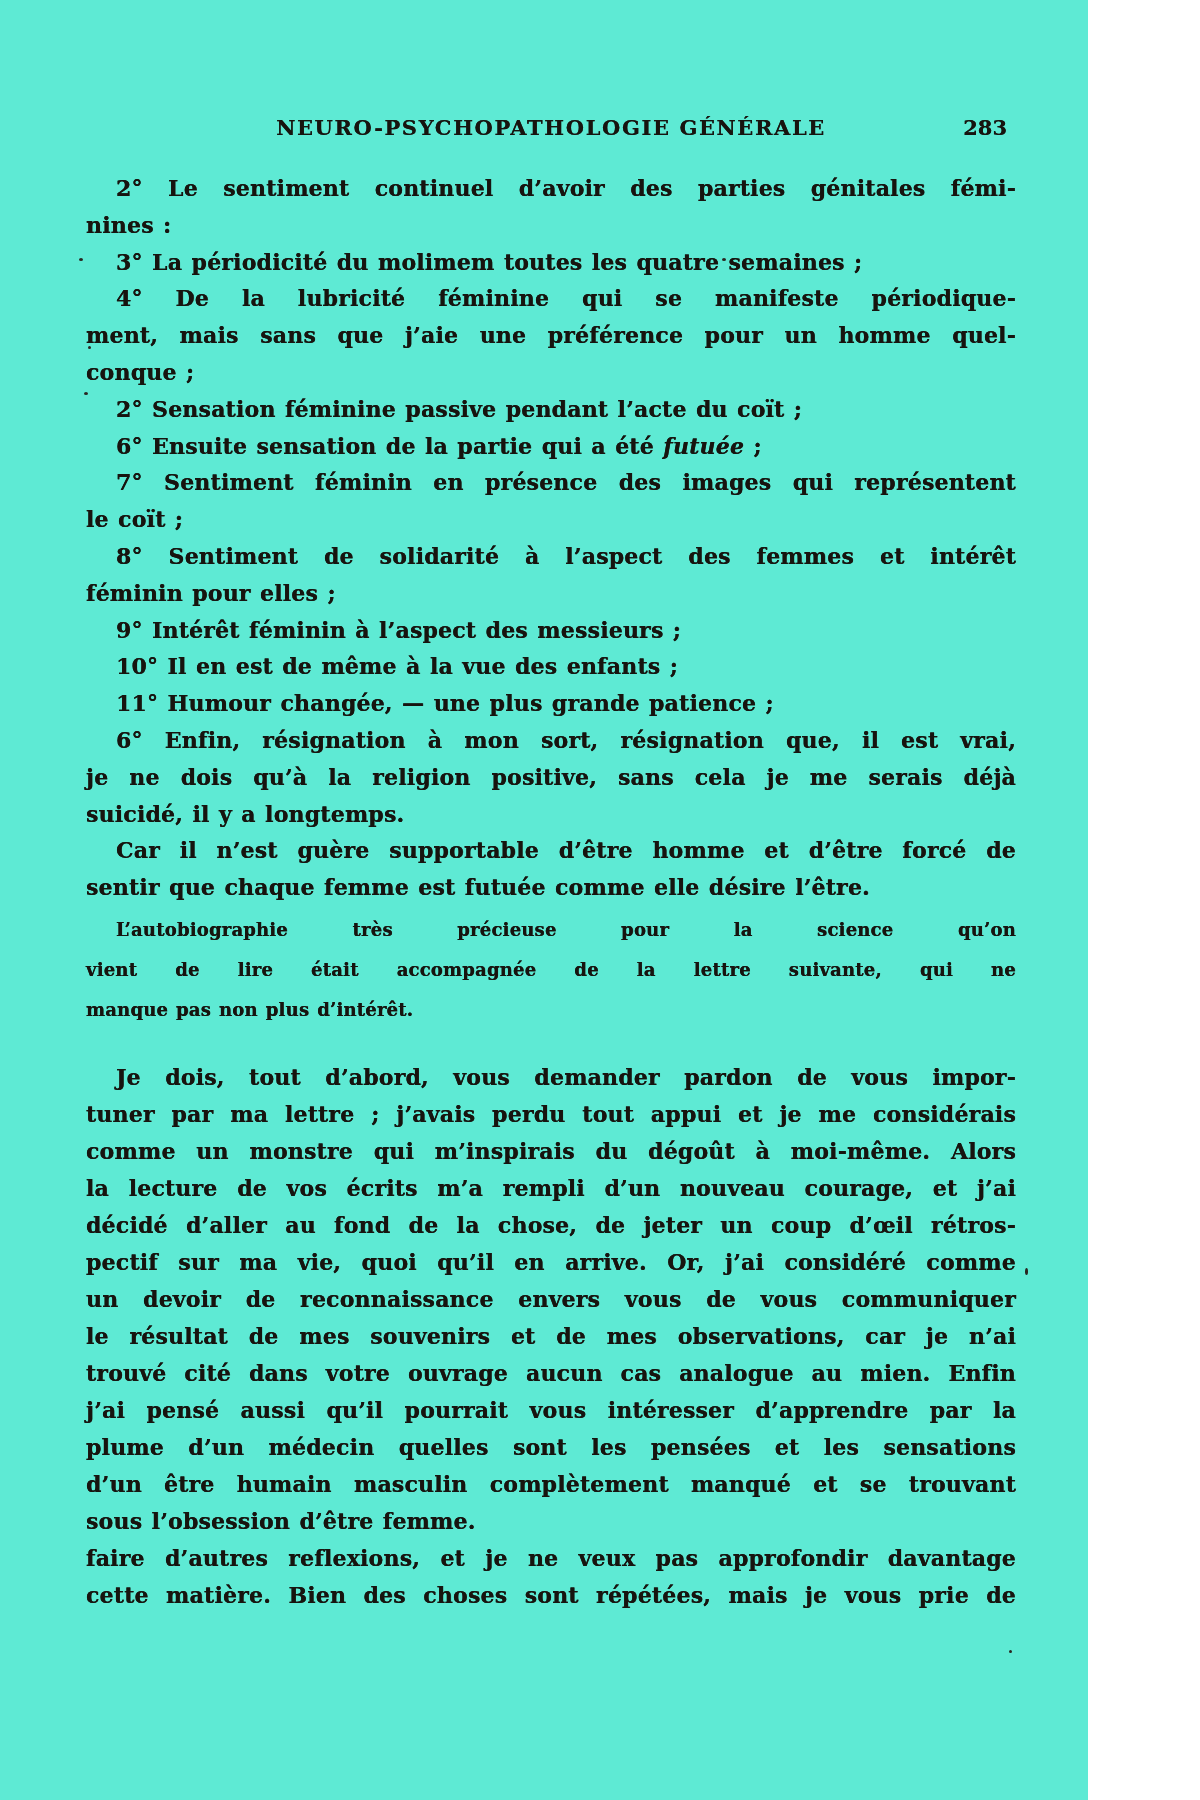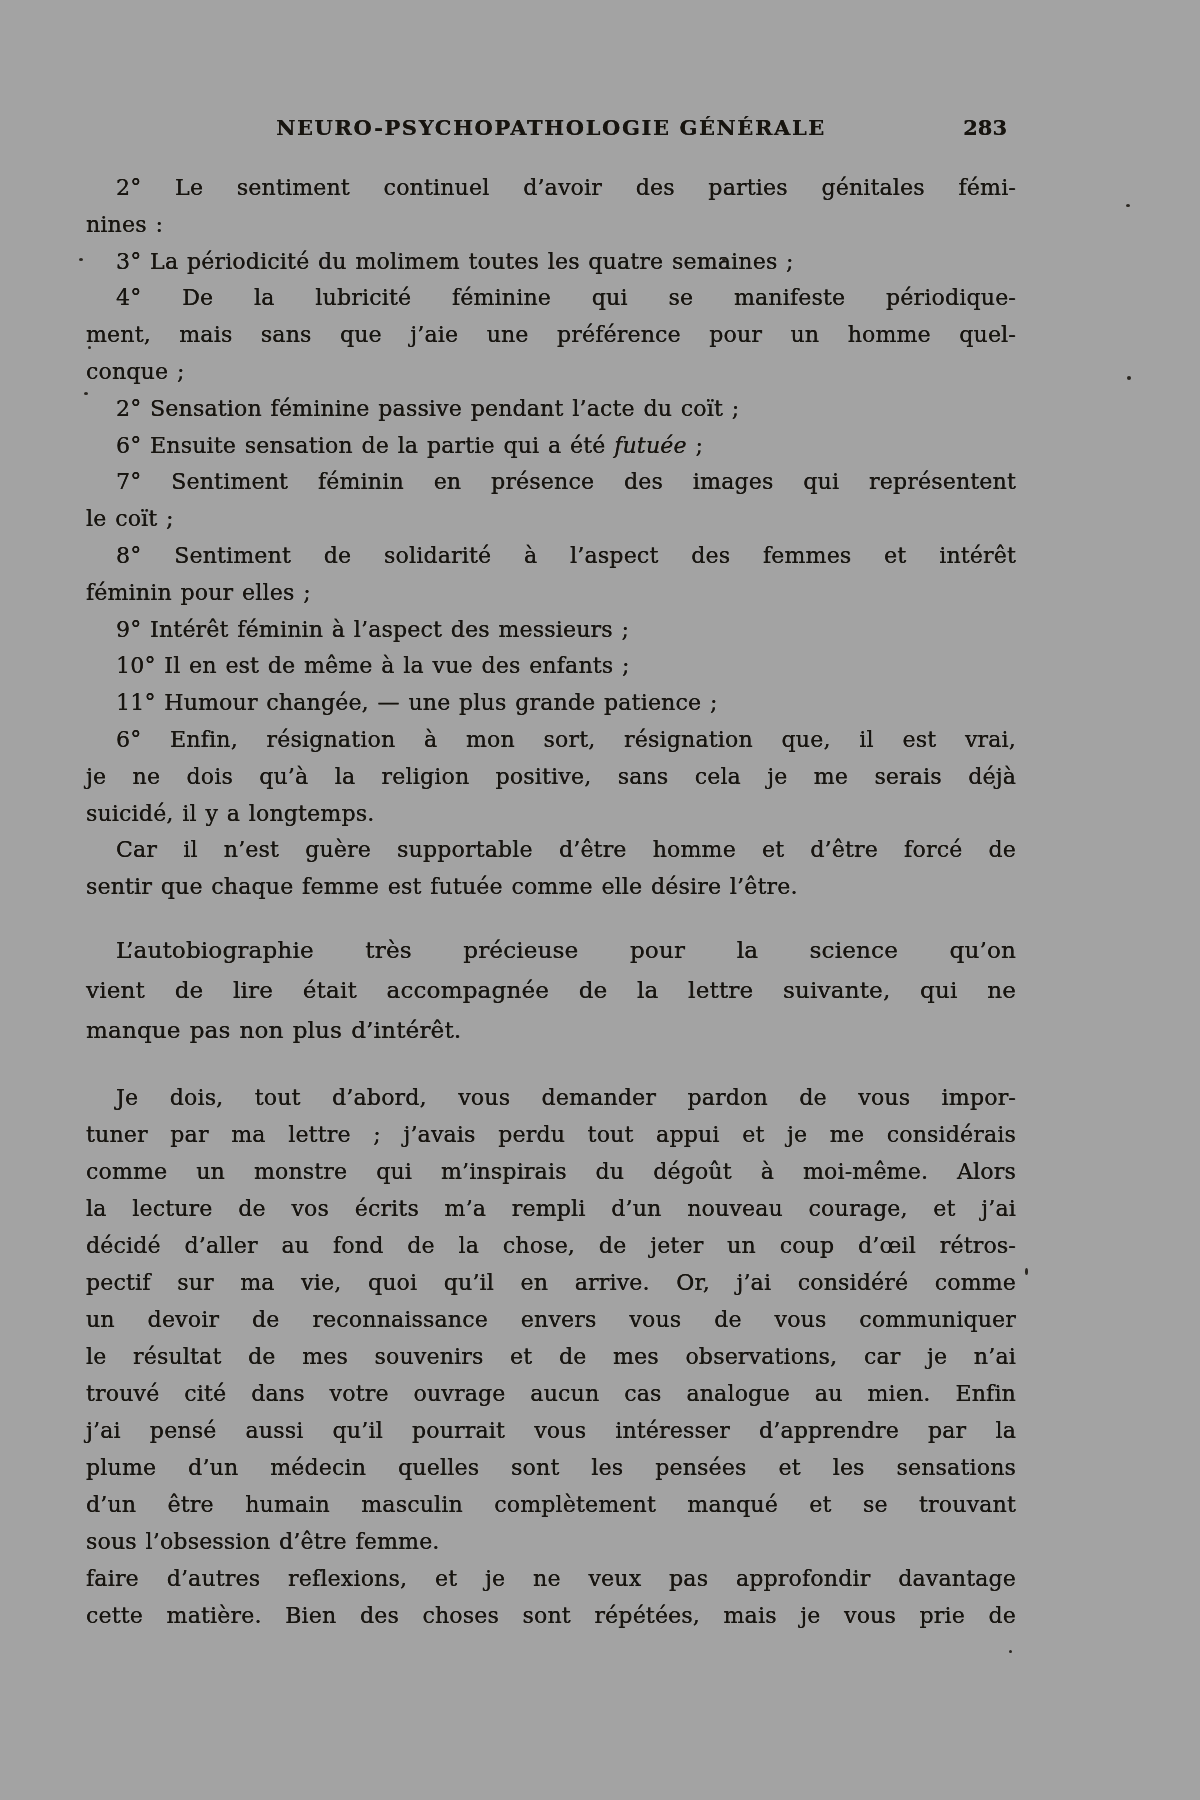--- a/index.html
+++ b/index.html
@@ -3,22 +3,22 @@
 <meta charset="utf-8">
 <style>
   html, body { margin:0; padding:0; }
   body {
     width:1200px; height:1800px;
     background:#ffffff;
     font-family:"DejaVu Serif", serif;
   }
   .page {
     position:relative;
-    width:1200px; height:1800px;
-    background:#a3a3a3;
+    width:1088px; height:1800px;
+    background:#5eead4;
     color:#17140f;
     overflow:hidden;
   }
   .running-head {
     position:absolute;
     left:86px; top:115px; width:930px;
     height:28px;
   }
   .running-head .title {
     display:block;
@@ -41,31 +41,31 @@
   .text-block {
     position:absolute;
     left:86px; top:170px; width:930px;
   }
   .text-block section { display:block; }
   section[data-section="case-list"] {
     font-size:22px;
     line-height:36.8px;
   }
   section[data-section="editorial-note"] {
-    font-size:23px;
+    font-size:18px;
     line-height:40px;
-    margin-top:24px;
+    margin-top:4px;
   }
   section[data-section="letter"] {
     font-size:22px;
     line-height:37px;
     margin-top:29px;
   }
   .line {
-    font-weight:400;
+    font-weight:700;
     letter-spacing:0.2px;
     word-spacing:1.5px;
     text-align:left;
     white-space:normal;
     text-shadow:0 0 0.55px rgba(23,20,15,0.8), 0.3px 0.3px 0.4px rgba(23,20,15,0.45);
   }
   .line.fill {
     text-align:justify;
     text-align-last:justify;
   }

